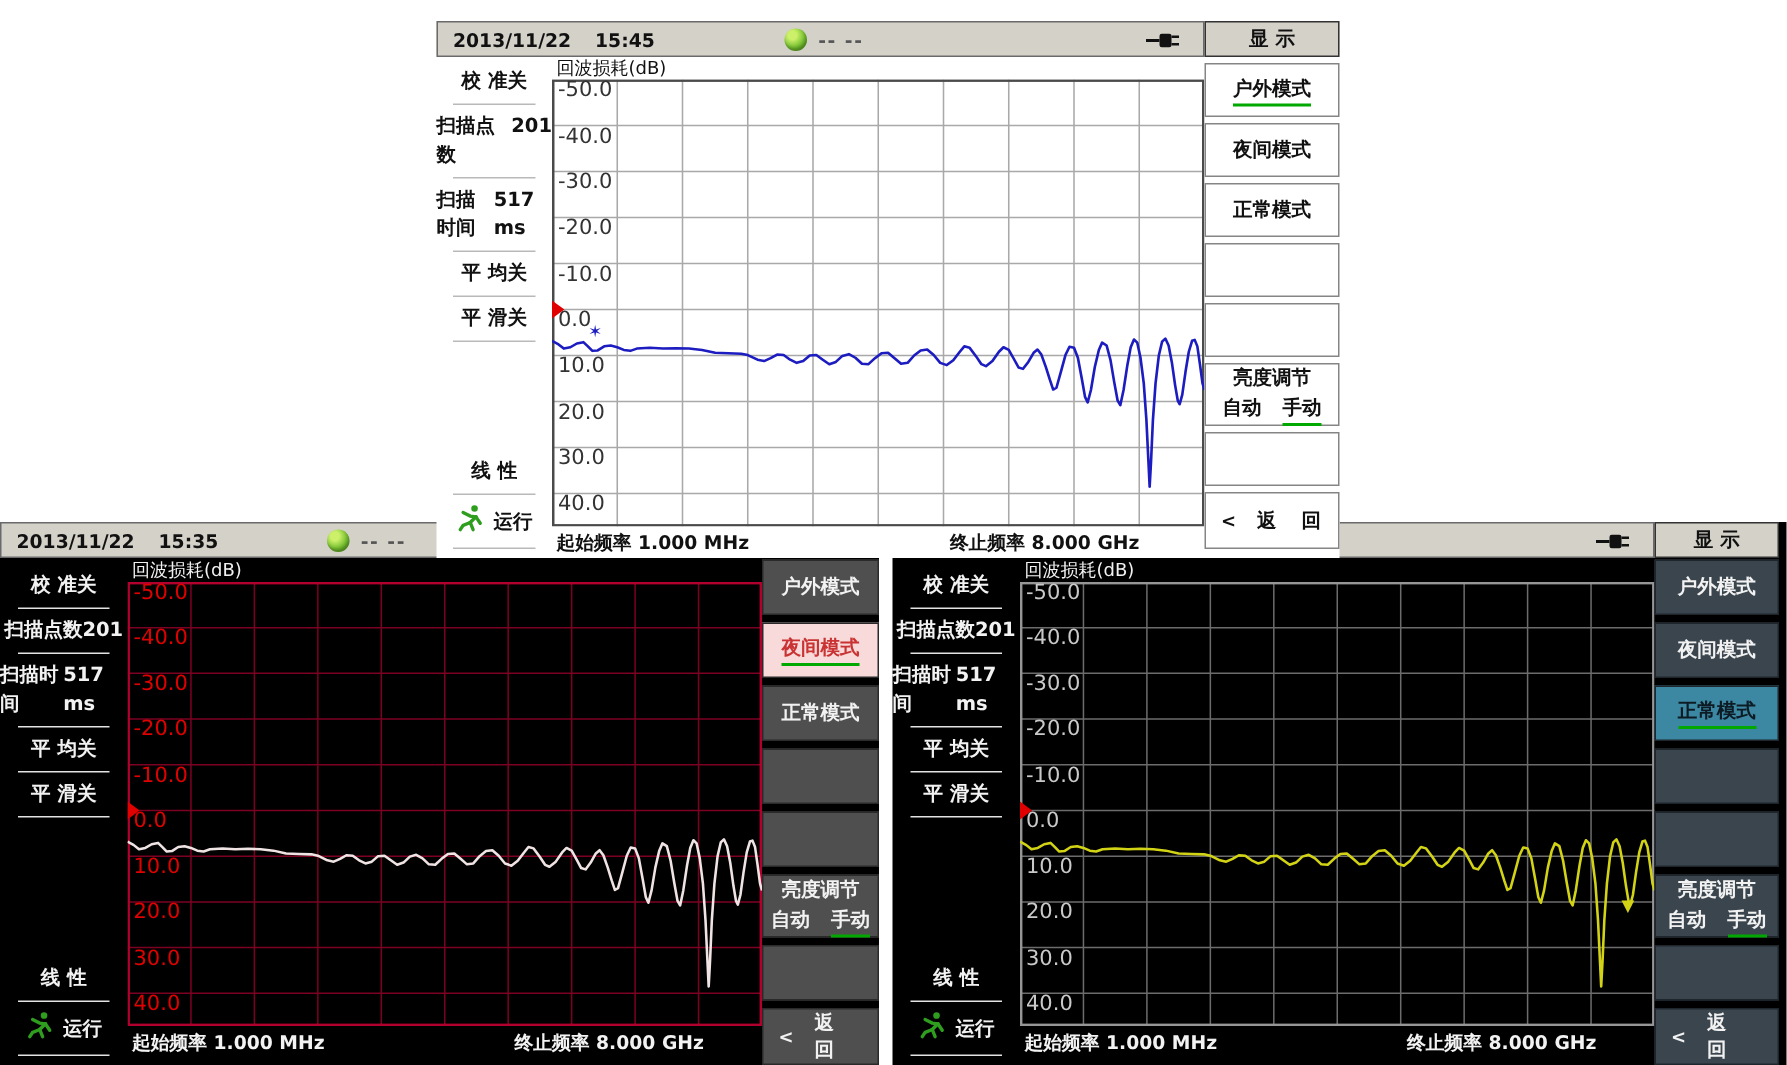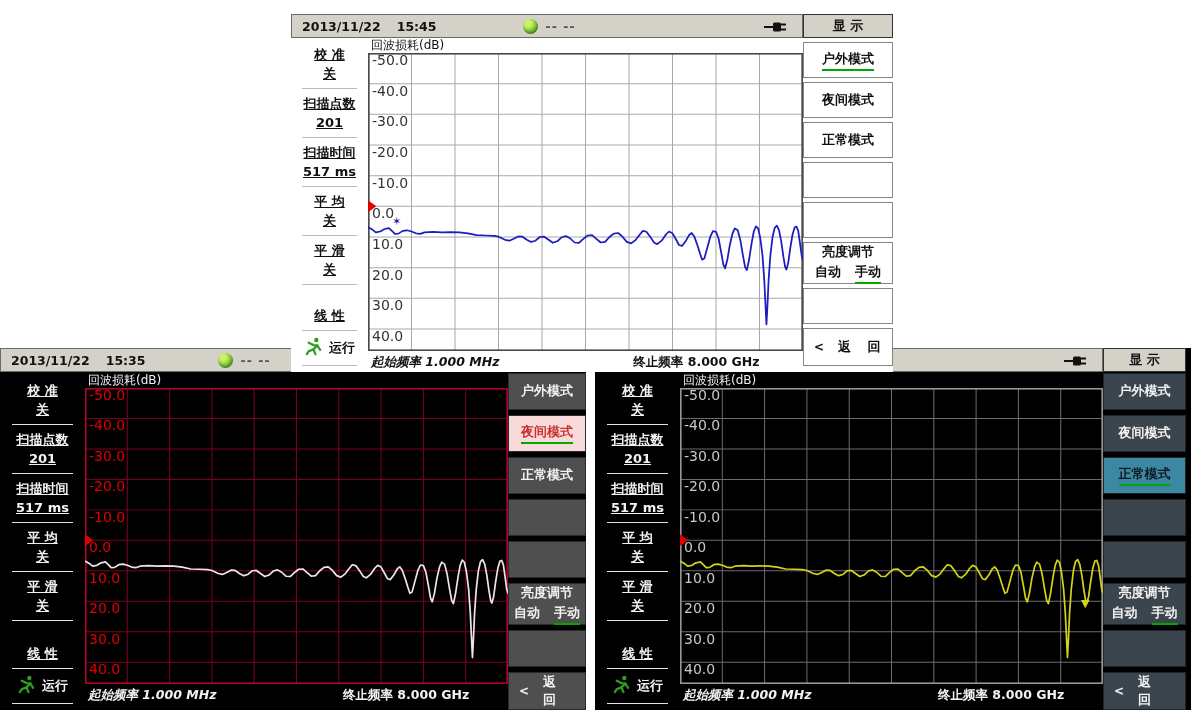--- a/index.html
+++ b/index.html
@@ -20,35 +20,35 @@
   .nosig{margin-left:8px;color:#555;font-weight:700;letter-spacing:1px;}
   .pwr-icon{position:absolute;right:14px;top:6px;}
 
   .menuhead{position:absolute;top:0;height:24px;background:#d4d1c9;border:1px solid #333;
             display:flex;align-items:center;justify-content:center;
             font-size:13px;font-weight:700;color:#111;}
 
   
   .sidebar{position:absolute;left:0;display:flex;flex-direction:column;align-items:center;
            font-size:13px;font-weight:600;}
-  .sb-item{display:flex;flex-direction:column;align-items:center;justify-content:center;
-           width:100%;padding:3px 0;line-height:19px;text-decoration:underline;}
+  .sb-item{display:flex;justify-content:center;
+           width:100%;padding:3px 0;line-height:19px;}
   .sb-sep{width:72%;height:1px;margin:2px 0;}
   .sb-spacer{flex:1;}
   .run-row{display:flex;align-items:center;gap:6px;padding:4px 0;}
 
   
   .chartzone{position:absolute;display:flex;flex-direction:column;}
   .c-title{font-size:12px;font-weight:400;padding-left:3px;line-height:15px;}
   .plotwrap{position:relative;width:100%;}
   .plotwrap svg{position:absolute;inset:0;width:100%;height:100%;display:block;}
   .yticks{position:absolute;inset:0;pointer-events:none;}
   .yticks span{position:absolute;left:4px;font-size:14px;transform:translateY(2px);line-height:10px;}
   .xlabels{position:relative;font-size:12.5px;font-weight:600;}
-  .xlabels .xstart{position:absolute;left:3px;top:3px;font-style:italic;}
+  .xlabels .xstart{position:absolute;left:3px;top:3px;}
   .xlabels .xstop{position:absolute;left:61%;top:3px;}
 
   svg .grid{stroke:var(--grid);stroke-width:1;}
   svg .frame{stroke:var(--frame);stroke-width:1.6;fill:none;}
   svg .trace{stroke:var(--trace);stroke-width:1.7;fill:none;stroke-linejoin:round;}
   svg .refmark{fill:#e00000;}
   svg .mk{fill:var(--trace);font-size:11px;}
 
   
   .menu{position:absolute;display:flex;flex-direction:column;gap:5px;}

